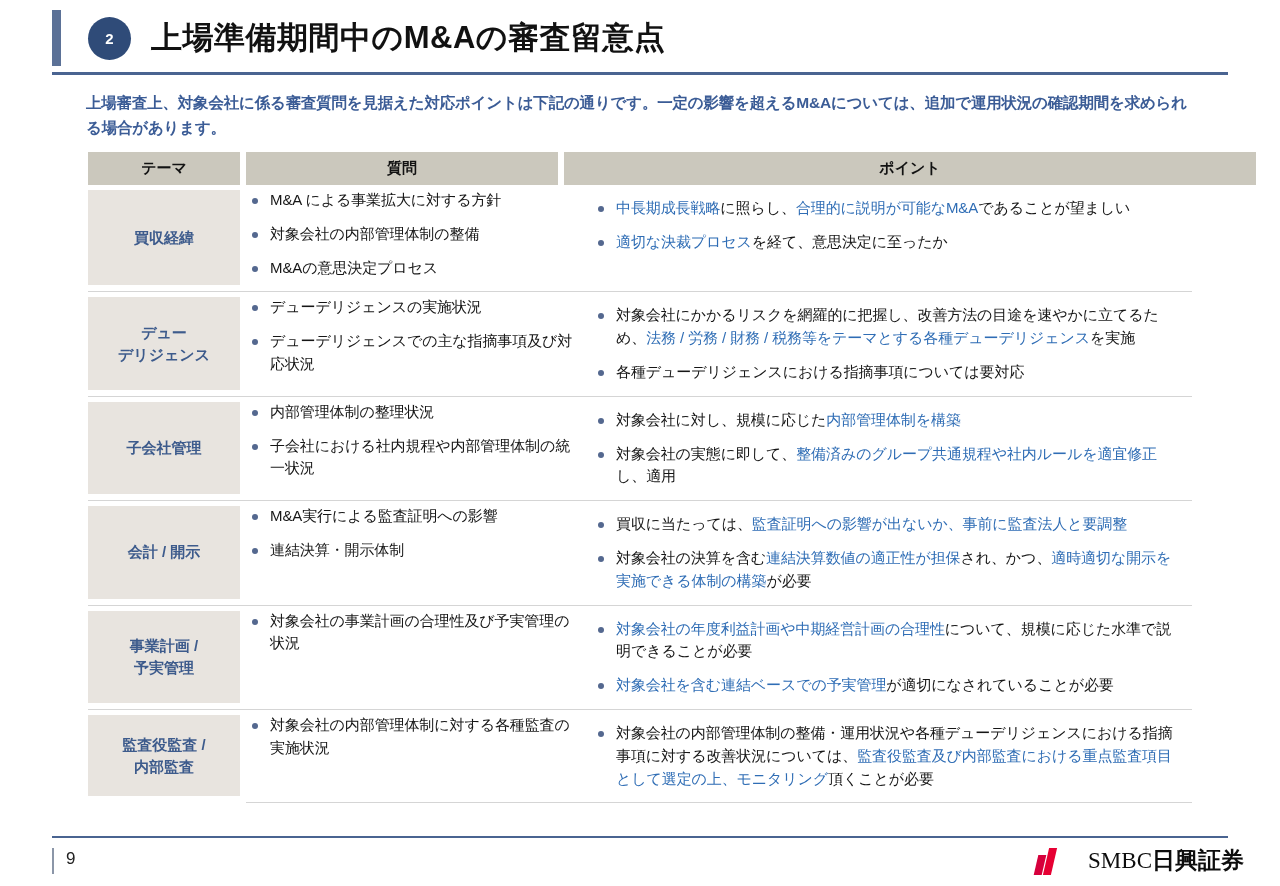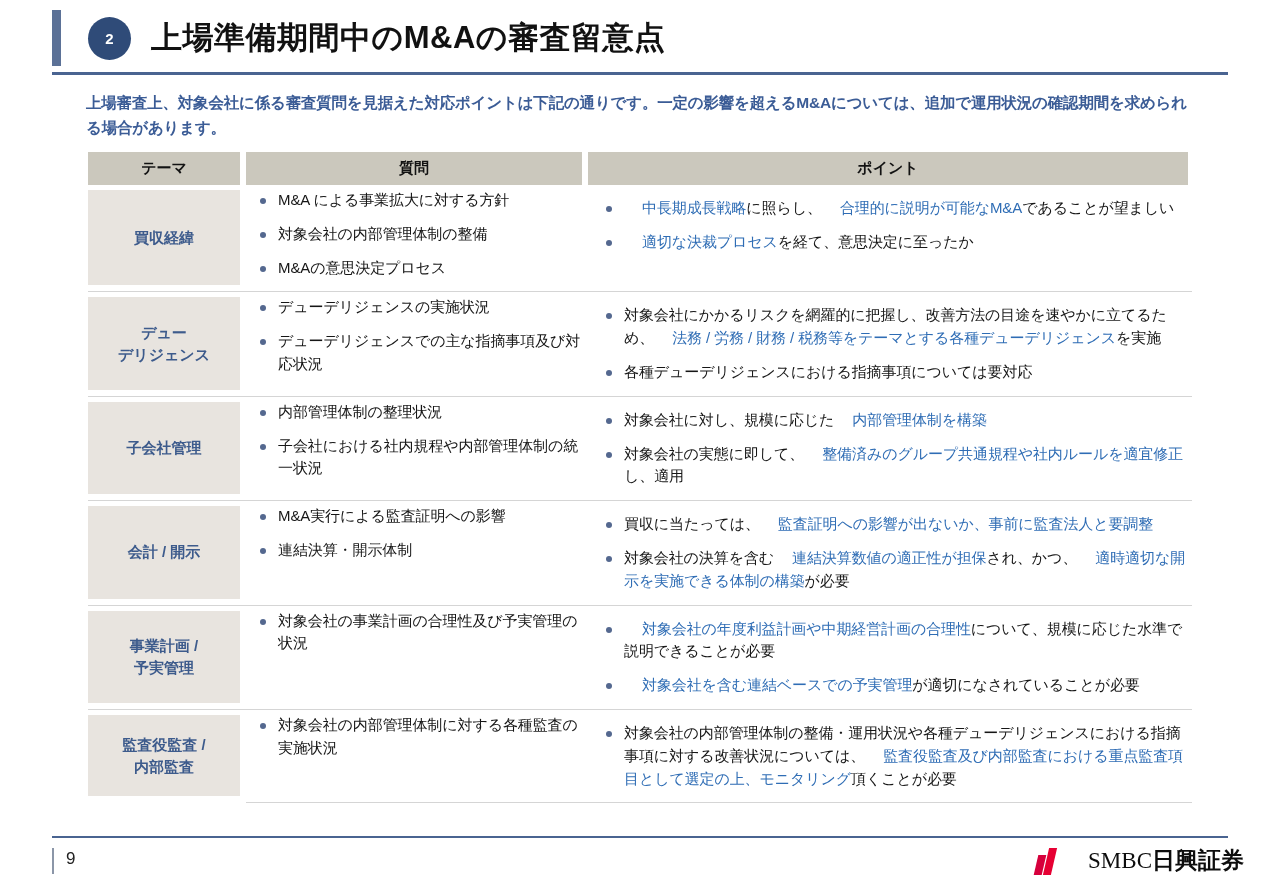--- a/index.html
+++ b/index.html
@@ -93,22 +93,22 @@
   .th {
     background: #cbc8bd;
     color: #121212;
     font-size: 15px;
     font-weight: bold;
     display: flex;
     align-items: center;
     justify-content: center;
   }
   .col-theme  { width: 152px; flex: none; }
-  .col-q      { width: 336px; flex: none; }
-  .col-p      { width: 600px; flex: none; }
+  .col-q      { width: 312px; flex: none; }
+  .col-p      { width: 692px; flex: none; }
 
   .trow {
     display: flex;
     gap: 6px;
     position: relative;
   }
   .trow + .trow { border-top: 1px solid #d5d5d5; }
   .tbl-bottom-rule {
     margin-left: 158px;
     width: 946px;
@@ -120,21 +120,21 @@
     flex: none;
     background: #e8e4df;
     color: #3d5b8c;
     font-size: 15px;
     font-weight: bold;
     display: flex;
     align-items: center;
     justify-content: center;
     text-align: center;
     line-height: 1.45;
-    margin: 5px 8px 6px 0;
+    margin: 5px 0 6px 0;
   }
   .q-cell {
     width: 340px;
     flex: none;
     padding: 4px 4px 12px 0;
     box-sizing: border-box;
   }
   .p-cell {
     width: 600px;
     flex: none;
@@ -160,21 +160,21 @@
   ul.blist > li::before {
     content: "";
     position: absolute;
     left: 6px;
     top: 9px;
     width: 6px;
     height: 6px;
     border-radius: 50%;
     background: #54688f;
   }
-  .hl { color: #2f6db5; margin-left: 18px; }
+  .hl { color: #2f6db5; }
 
   
   .footer-rule {
     position: absolute;
     left: 52px;
     top: 836px;
     width: 1176px;
     height: 2px;
     background: #4a6491;
   }

